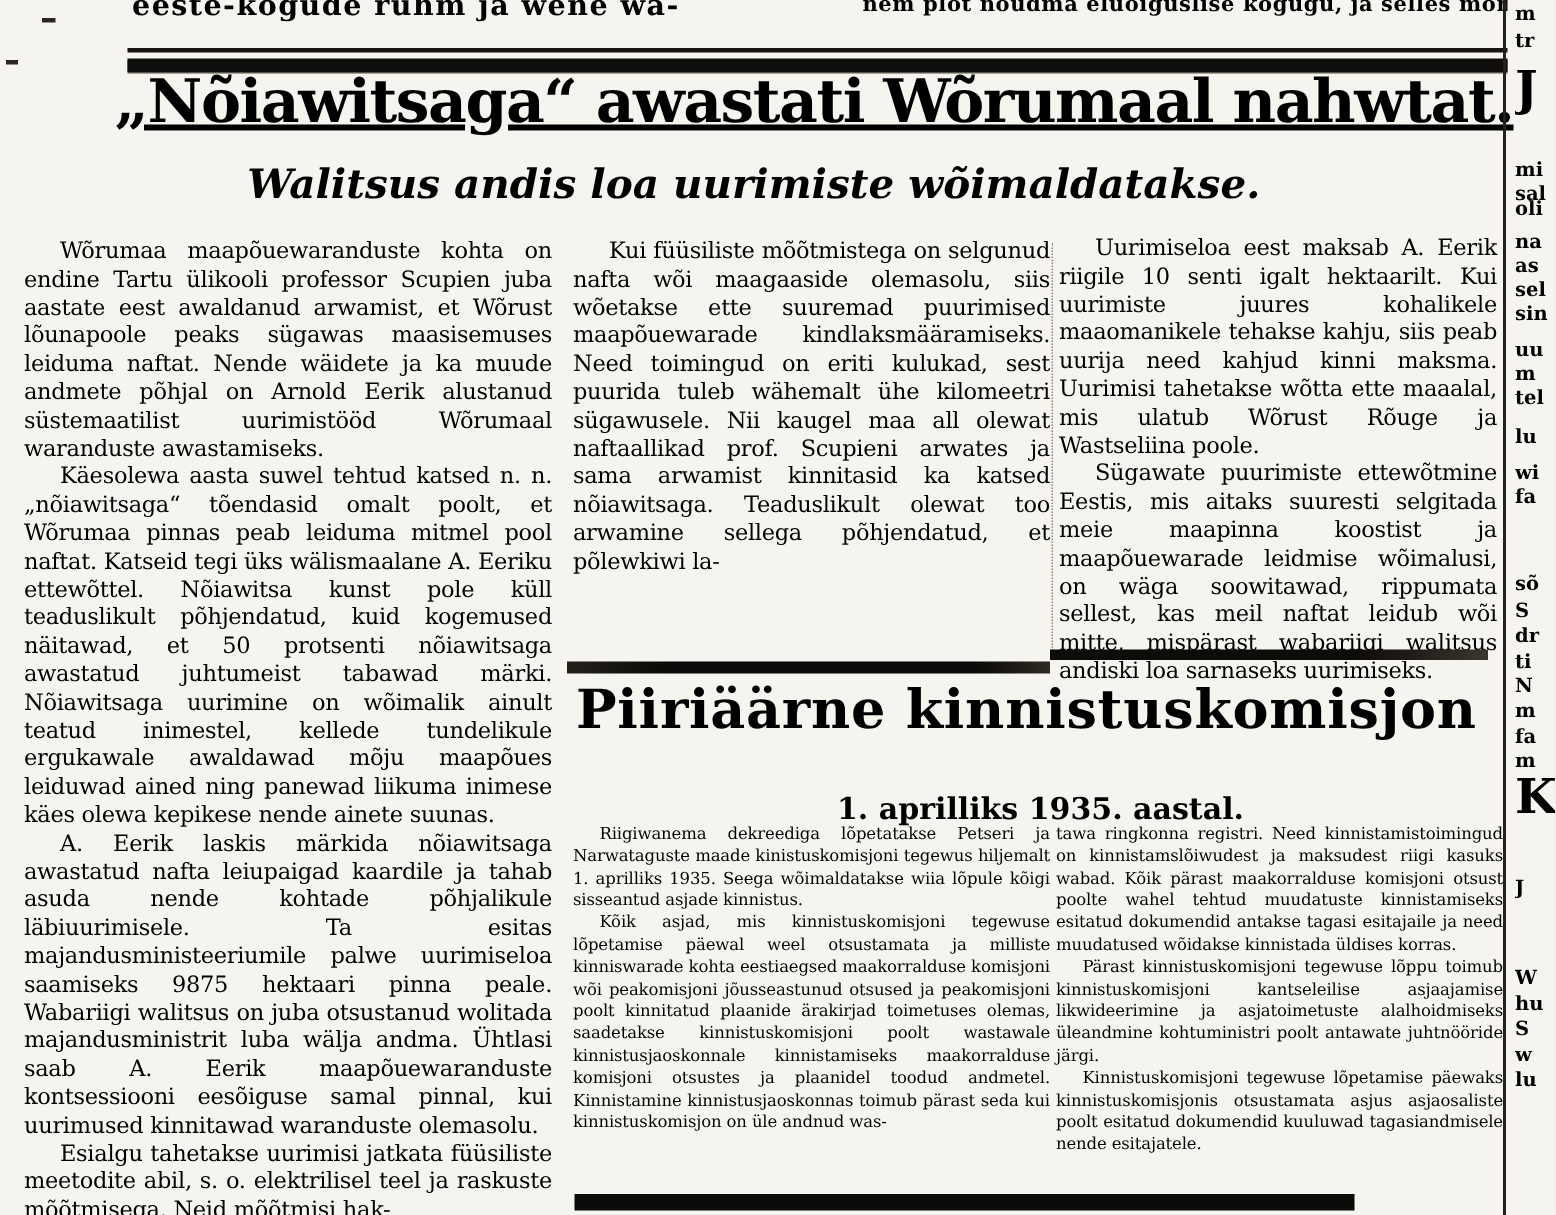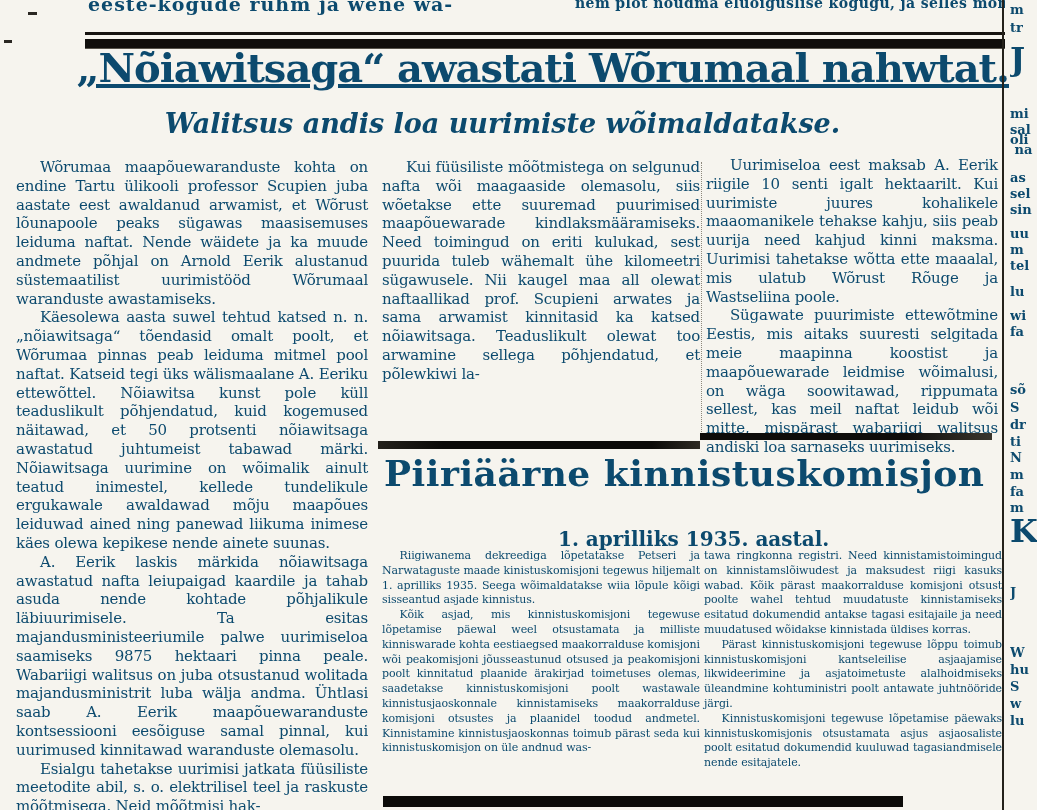--- a/index.html
+++ b/index.html
@@ -1,20 +1,20 @@
 <!DOCTYPE html>
 <html><head>
 <meta charset="utf-8">
 <style>
   html,body { margin:0; padding:0; background:#e8e6e0; }
   .page {
     position:relative; width:1037px; height:810px; overflow:hidden;
     background:#f6f4ee;
     font-family:"DejaVu Serif","Liberation Serif",serif;
-    color:#0c4a6e;
+    color:#000000;
   }
   
   .mh-left {
     position:absolute; top:-7px; left:88px; width:470px;
     font-size:19px; font-weight:bold; letter-spacing:1px; white-space:nowrap;
   }
   .mh-right {
     position:absolute; top:-5px; left:575px; width:430px;
     font-size:14px; font-weight:bold; letter-spacing:0.4px; white-space:nowrap; overflow:hidden;
   }
@@ -123,21 +123,21 @@
   </div>
 
   <div class="vrule"></div>
   <div id="frags">
       <span class="m-frag" style="top: 2px;">m</span>
       <span class="m-frag" style="top: 20px;">tr</span>
       <span class="m-frag big" style="top: 40px;">J</span>
       <span class="m-frag" style="top: 106px;">mi</span>
       <span class="m-frag" style="top: 122px;">sal</span>
       <span class="m-frag" style="top: 132px;">oli</span>
-      <span class="m-frag" style="top: 142px; text-align: center;">na</span>
+      <span class="m-frag" style="top: 154px;">na</span>
       <span class="m-frag" style="top: 170px;">as</span>
       <span class="m-frag" style="top: 186px;">sel</span>
       <span class="m-frag" style="top: 202px;">sin</span>
       <span class="m-frag" style="top: 226px;">uu</span>
       <span class="m-frag" style="top: 242px;">m</span>
       <span class="m-frag" style="top: 258px;">tel</span>
       <span class="m-frag" style="top: 284px;">lu</span>
       <span class="m-frag" style="top: 308px;">wi</span>
       <span class="m-frag" style="top: 324px;">fa</span>
       <span class="m-frag" style="top: 382px;">sõ</span>

